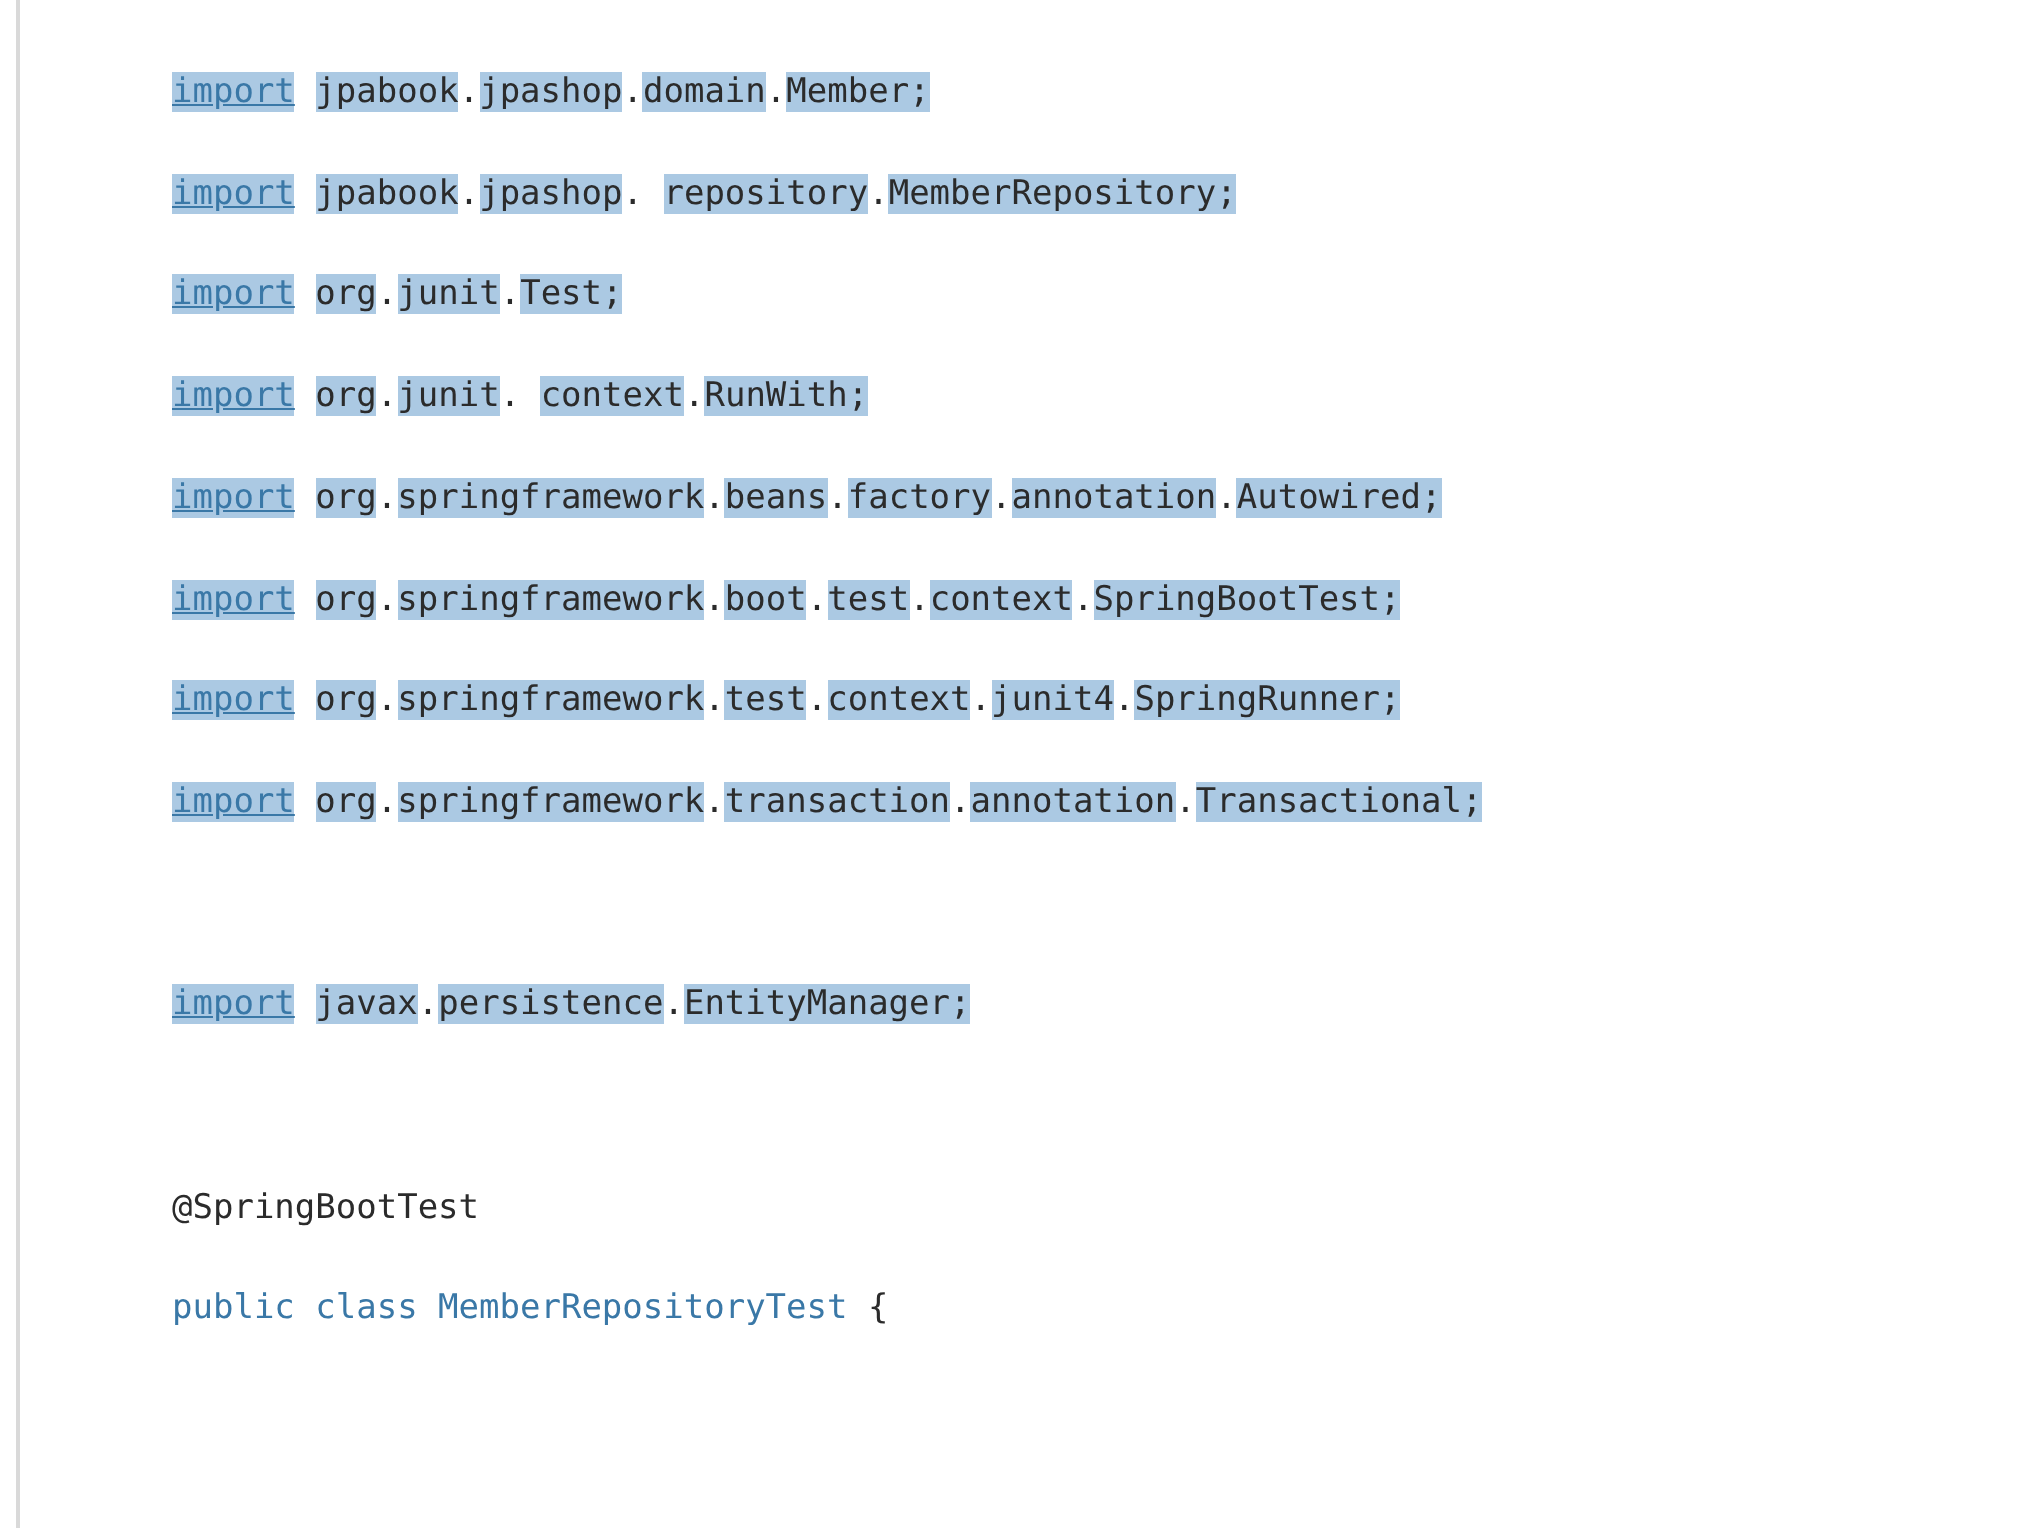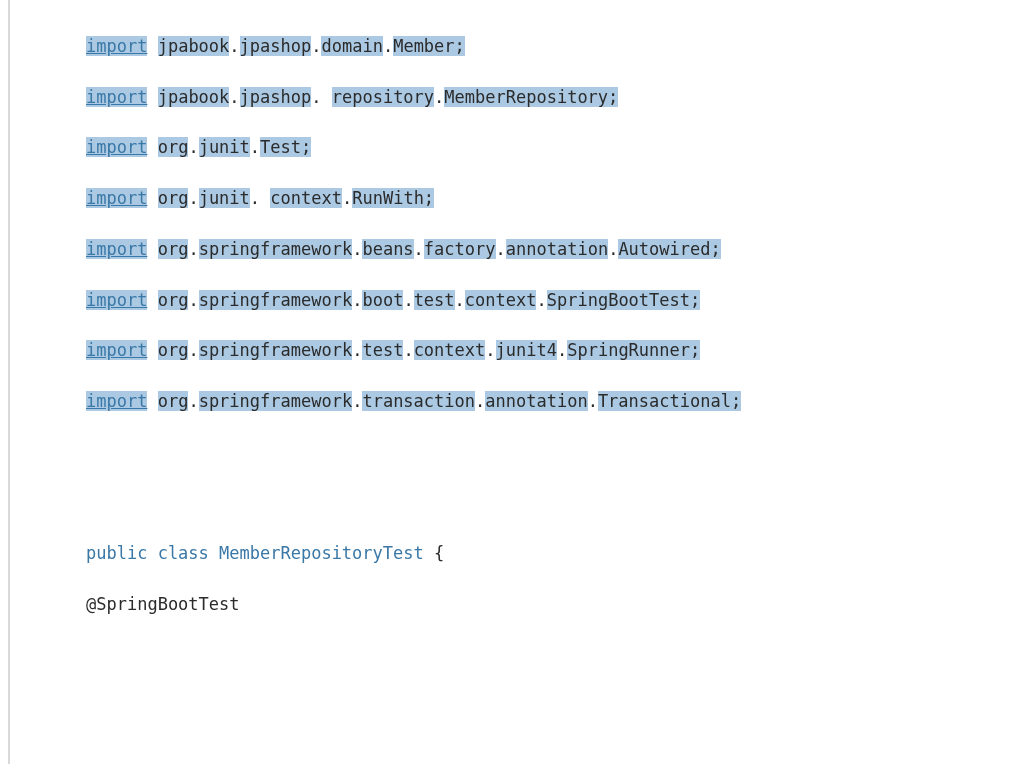--- a/index.html
+++ b/index.html
@@ -55,17 +55,18 @@
   <div class="code" id="code">
       <div class="line"><span class="tok-kw">import</span><span class="tok-pl"> </span><span class="tok-hl">jpabook</span><span class="tok-pl">.</span><span class="tok-hl">jpashop</span><span class="tok-pl">.</span><span class="tok-hl">domain</span><span class="tok-pl">.</span><span class="tok-hl">Member;</span></div>
       <div class="line"><span class="tok-kw">import</span><span class="tok-pl"> </span><span class="tok-hl">jpabook</span><span class="tok-pl">.</span><span class="tok-hl">jpashop</span><span class="tok-pl">. </span><span class="tok-hl">repository</span><span class="tok-pl">.</span><span class="tok-hl">MemberRepository;</span></div>
       <div class="line"><span class="tok-kw">import</span><span class="tok-pl"> </span><span class="tok-hl">org</span><span class="tok-pl">.</span><span class="tok-hl">junit</span><span class="tok-pl">.</span><span class="tok-hl">Test;</span></div>
       <div class="line"><span class="tok-kw">import</span><span class="tok-pl"> </span><span class="tok-hl">org</span><span class="tok-pl">.</span><span class="tok-hl">junit</span><span class="tok-pl">. </span><span class="tok-hl">context</span><span class="tok-pl">.</span><span class="tok-hl">RunWith;</span></div>
       <div class="line"><span class="tok-kw">import</span><span class="tok-pl"> </span><span class="tok-hl">org</span><span class="tok-pl">.</span><span class="tok-hl">springframework</span><span class="tok-pl">.</span><span class="tok-hl">beans</span><span class="tok-pl">.</span><span class="tok-hl">factory</span><span class="tok-pl">.</span><span class="tok-hl">annotation</span><span class="tok-pl">.</span><span class="tok-hl">Autowired;</span></div>
       <div class="line"><span class="tok-kw">import</span><span class="tok-pl"> </span><span class="tok-hl">org</span><span class="tok-pl">.</span><span class="tok-hl">springframework</span><span class="tok-pl">.</span><span class="tok-hl">boot</span><span class="tok-pl">.</span><span class="tok-hl">test</span><span class="tok-pl">.</span><span class="tok-hl">context</span><span class="tok-pl">.</span><span class="tok-hl">SpringBootTest;</span></div>
       <div class="line"><span class="tok-kw">import</span><span class="tok-pl"> </span><span class="tok-hl">org</span><span class="tok-pl">.</span><span class="tok-hl">springframework</span><span class="tok-pl">.</span><span class="tok-hl">test</span><span class="tok-pl">.</span><span class="tok-hl">context</span><span class="tok-pl">.</span><span class="tok-hl">junit4</span><span class="tok-pl">.</span><span class="tok-hl">SpringRunner;</span></div>
       <div class="line"><span class="tok-kw">import</span><span class="tok-pl"> </span><span class="tok-hl">org</span><span class="tok-pl">.</span><span class="tok-hl">springframework</span><span class="tok-pl">.</span><span class="tok-hl">transaction</span><span class="tok-pl">.</span><span class="tok-hl">annotation</span><span class="tok-pl">.</span><span class="tok-hl">Transactional;</span></div>
       <div class="line"></div>
+      <div class="line"><span class="tok-kw">import</span><span class="tok-pl"> </span><span class="tok-hl">javax</span><span class="tok-pl">.</span><span class="tok-hl">persistence</span><span class="tok-pl">.</span><span class="tok-hl">EntityManager;</span></div>
       <div class="line"></div>
+      <div class="line"><span class="tok-pl">@SpringBootTest</span></div>
       <div class="line"><span class="tok-bl">public class MemberRepositoryTest</span><span class="tok-pl"> {</span></div>
-      <div class="line"><span class="tok-pl">@SpringBootTest</span></div>
     </div>
 </div>
 
 </body></html>

